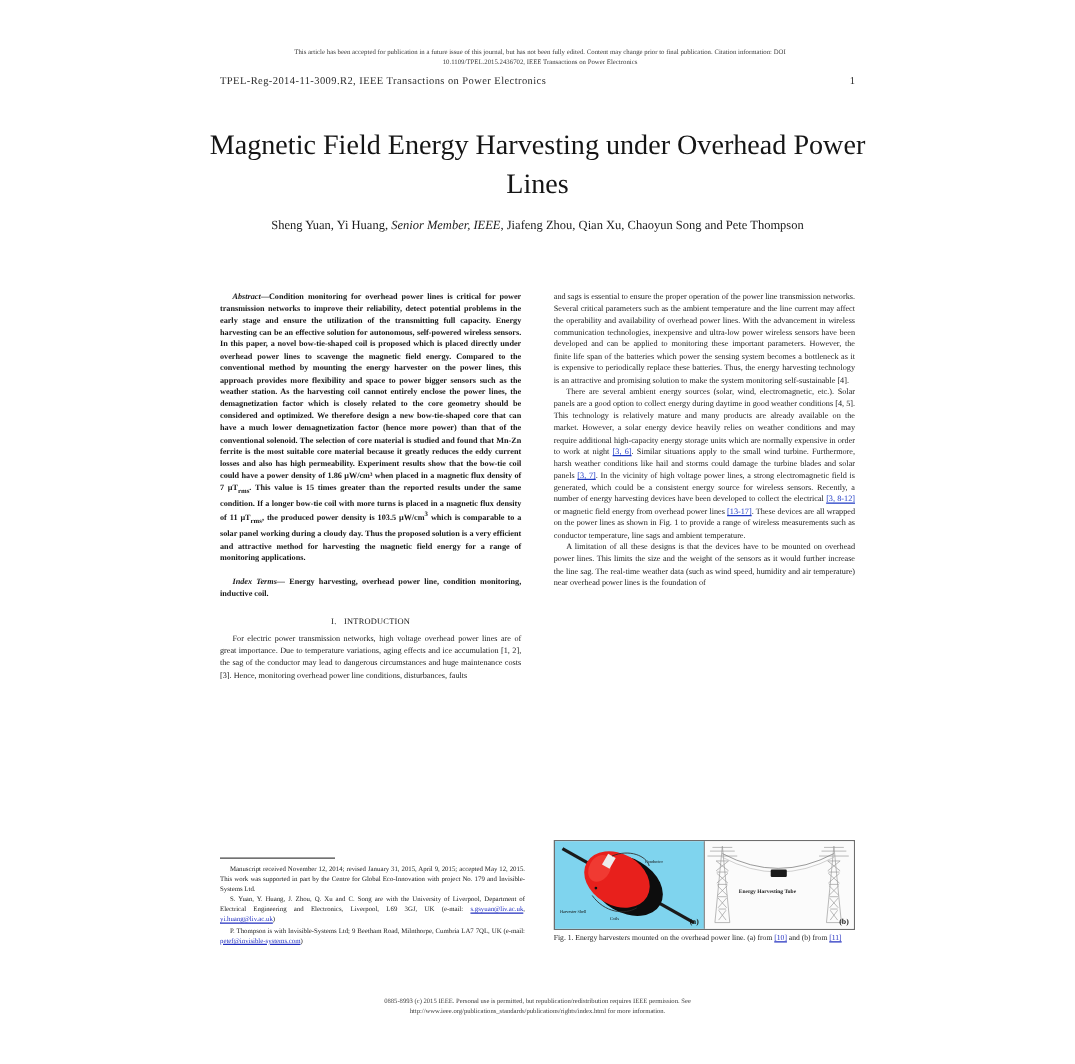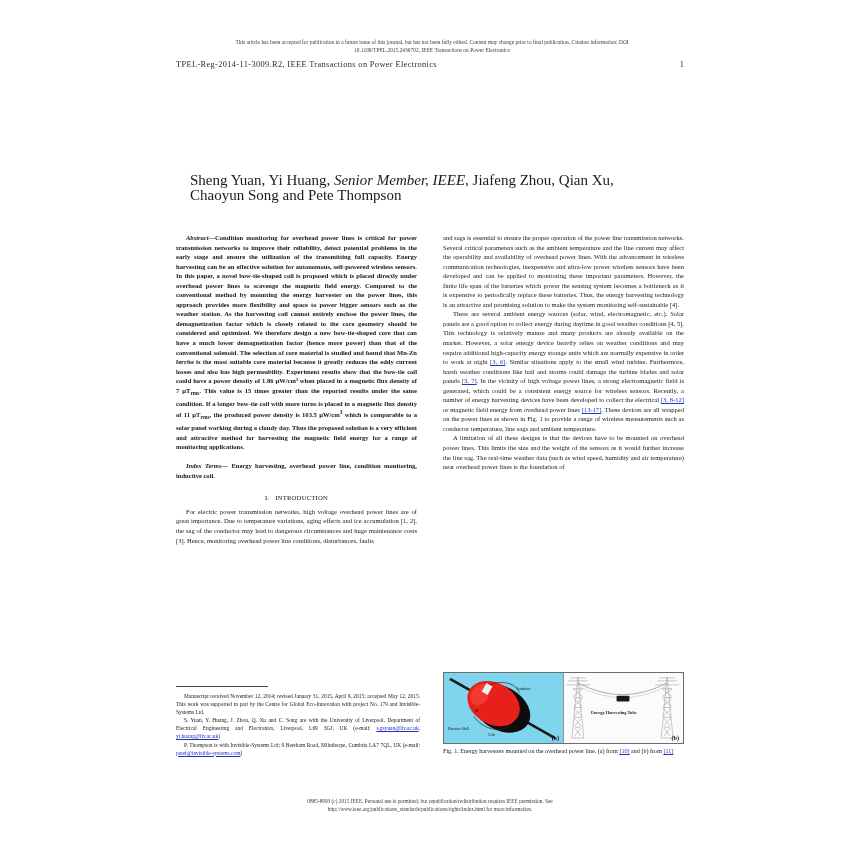--- a/index.html
+++ b/index.html
@@ -62,22 +62,22 @@
     font-size: 22.5px;
     line-height: 31px;
     color: #151515;
     font-weight: normal;
   }
   .authors {
     position: absolute;
     left: 190px;
     top: 173px;
     width: 480px;
-    text-align: left;
-    font-size: 15px;
+    text-align: center;
+    font-size: 10px;
     line-height: 15px;
     color: #1a1a1a;
   }
   .authors i { font-style: italic; }
 
   
   .col {
     position: absolute;
     top: 233px;
     width: 241px;
@@ -229,20 +229,21 @@
   <div class="banner">
     <div>This article has been accepted for publication in a future issue of this journal, but has not been fully edited. Content may change prior to final publication. Citation information: DOI</div>
     <div class="banner-l2">10.1109/TPEL.2015.2436702, IEEE Transactions on Power Electronics</div>
   </div>
 
   <div class="runhead">
     <span class="pageno">1</span>
     <span>TPEL-Reg-2014-11-3009.R2, IEEE Transactions on Power Electronics</span>
   </div>
 
+  <div class="title">Magnetic Field Energy Harvesting under Overhead Power Lines</div>
 
   <div class="authors">
     <span>Sheng Yuan, Yi Huang, </span><i>Senior Member, IEEE</i><span>, Jiafeng Zhou, Qian Xu, Chaoyun Song and Pete Thompson</span>
   </div>
 
   <div class="col col-left">
 
     <p class="abstract"><span class="lead">Abstract</span><span>—</span><span>Condition monitoring for overhead power lines is critical for power transmission networks to improve their reliability, detect potential problems in the early stage and ensure the utilization of the transmitting full capacity. Energy harvesting can be an effective solution for autonomous, self-powered wireless sensors. In this paper, a novel bow-tie-shaped coil is proposed which is placed directly under overhead power lines to scavenge the magnetic field energy. Compared to the conventional method by mounting the energy harvester on the power lines, this approach provides more flexibility and space to power bigger sensors such as the weather station. As the harvesting coil cannot entirely enclose the power lines, the demagnetization factor which is closely related to the core geometry should be considered and optimized. We therefore design a new bow-tie-shaped core that can have a much lower demagnetization factor (hence more power) than that of the conventional solenoid. The selection of core material is studied and found that Mn-Zn ferrite is the most suitable core material because it greatly reduces the eddy current losses and also has high permeability. Experiment results show that the bow-tie coil could have a power density of 1.86 µW/cm³ when placed in a magnetic flux density of 7 µT</span><sub>rms</sub><span>. This value is 15 times greater than the reported results under the same condition. If a longer bow-tie coil with more turns is placed in a magnetic flux density of 11 µT</span><sub>rms</sub><span>, the produced power density is 103.5 µW/cm</span><sup>3</sup><span> which is comparable to a solar panel working during a cloudy day. Thus the proposed solution is a very efficient and attractive method for harvesting the magnetic field energy for a range of monitoring applications.</span></p>
 
     <p class="idxterms"><span class="lead">Index Terms</span><span>— </span><span>Energy harvesting, overhead power line, condition monitoring, inductive coil.</span></p>

